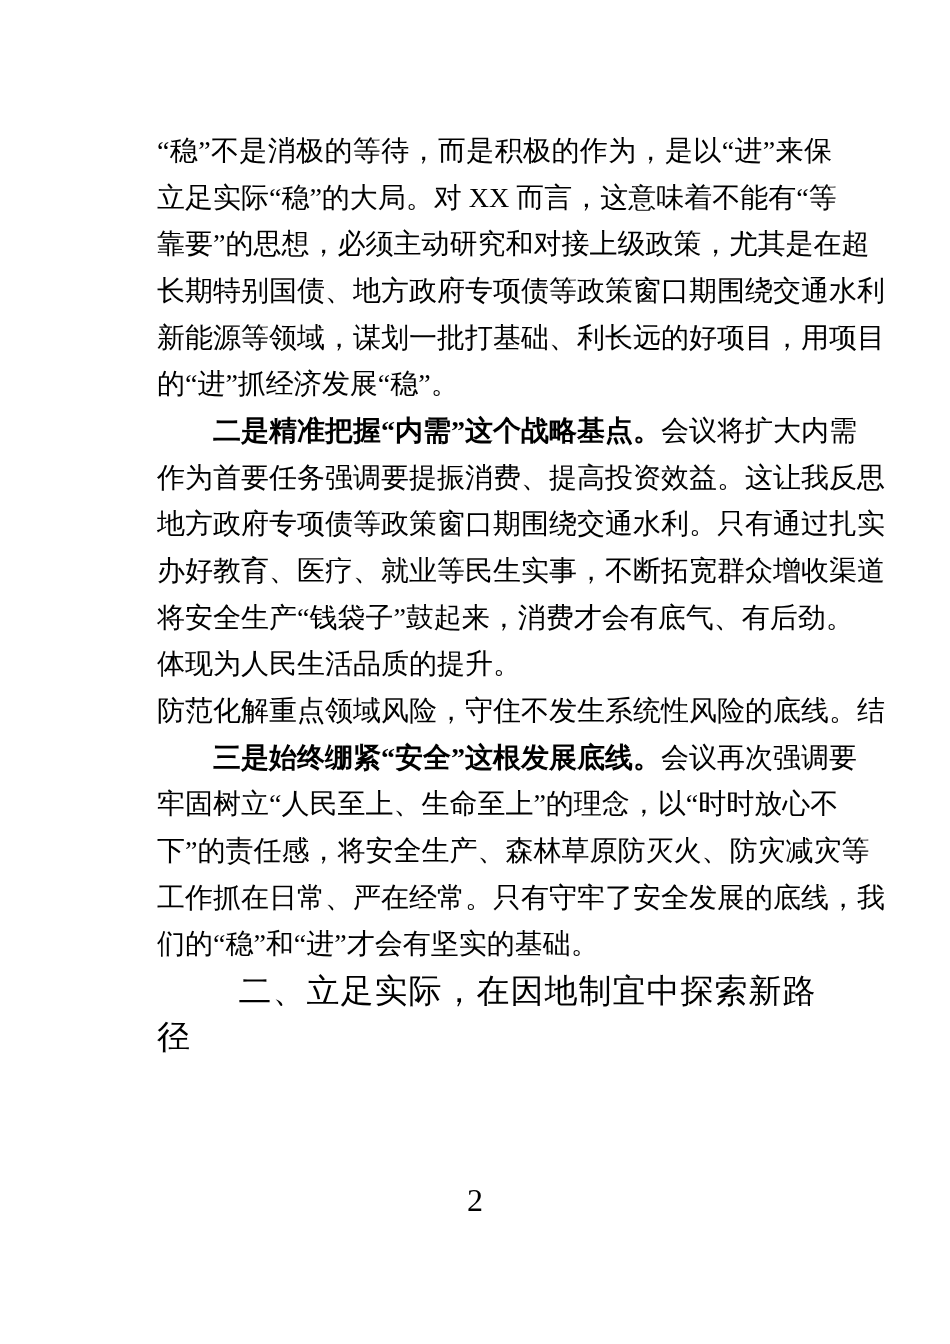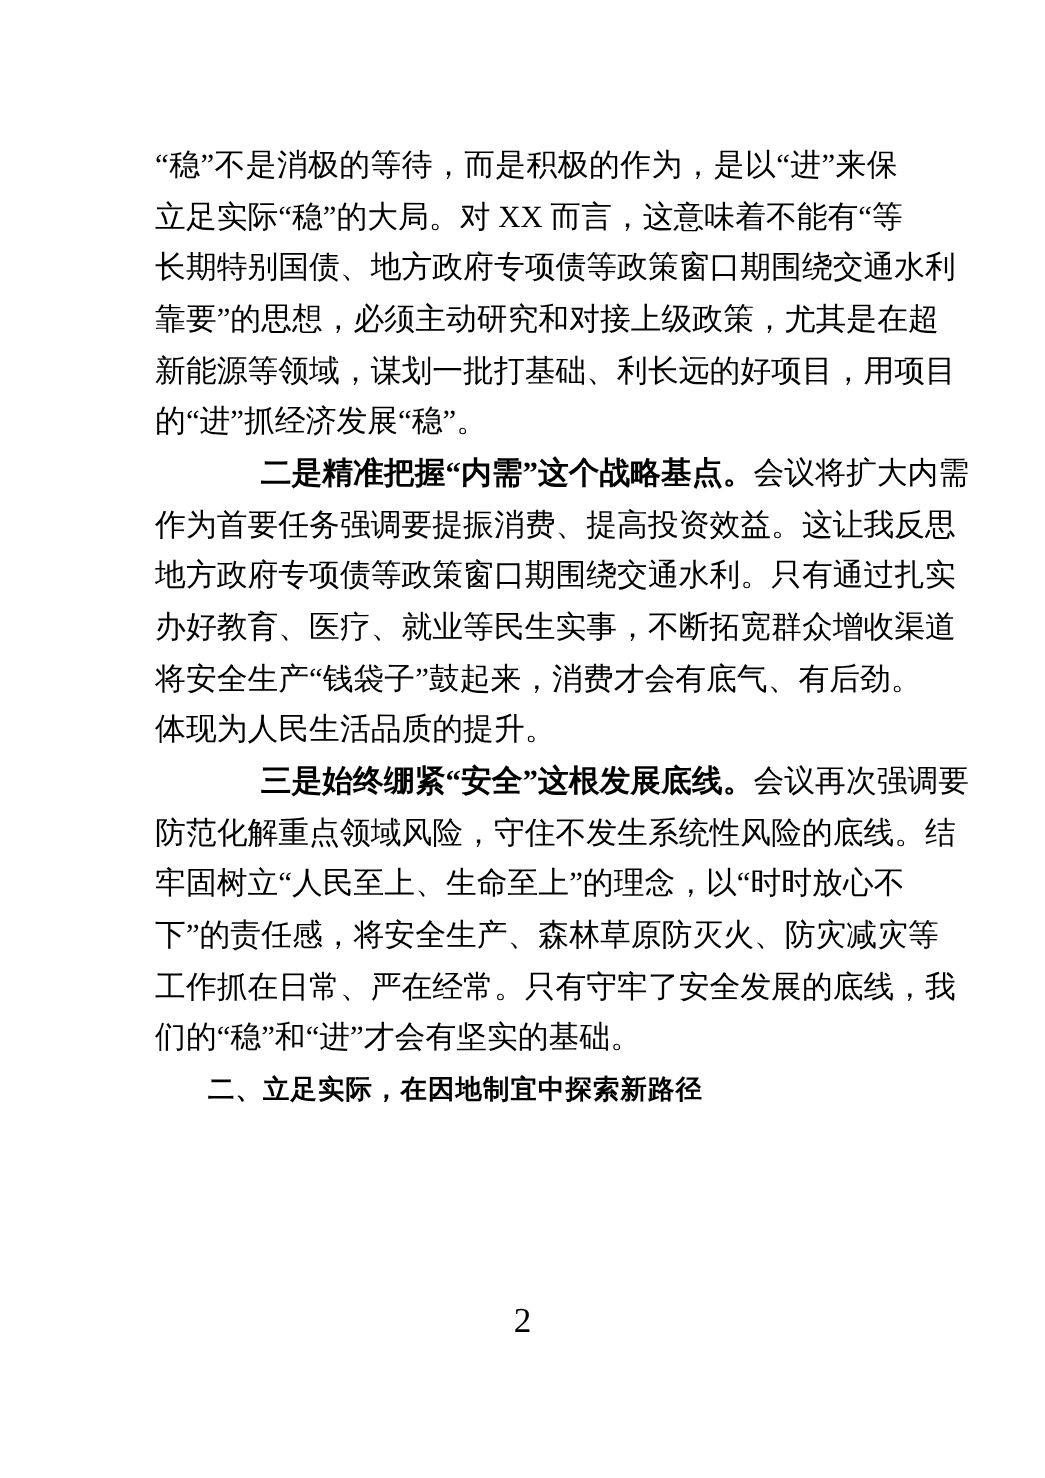--- a/index.html
+++ b/index.html
@@ -11,46 +11,45 @@
     position: relative;
     width: 950px;
     height: 1344px;
     background: #ffffff;
     overflow: hidden;
     font-family: "Liberation Serif", "DejaVu Serif", serif;
     color: #000000;
   }
   .content {
     position: absolute;
-    left: 141px;
+    left: 157px;
     top: 128px;
     width: 675px;
     font-size: 28px;
     line-height: 46.65px;
   }
   .line {
     text-align: justify;
     text-align-last: justify;
     text-justify: inter-character;
     white-space: nowrap;
   }
   .line.last {
     text-align-last: left;
   }
   .firstline {
     text-indent: 2em;
   }
   .lead {
     font-weight: 700;
-    margin-left: 40px;
   }
   .heading {
     font-family: "Liberation Sans", "DejaVu Sans", sans-serif;
-    font-weight: 700;
-    font-size: 24px;
+    font-weight: 400;
+    font-size: 33px;
     text-indent: 2em;
     text-align: center;
     text-align-last: left;
     letter-spacing: 1px;
   }
   .page-number {
     position: absolute;
     top: 1180px;
     left: 0;
     width: 950px;
@@ -61,38 +60,38 @@
 </style>
 </head>
 <body>
 
 <div class="page">
   <div class="content">
 
     <div>
       <div class="line">“稳”不是消极的等待，而是积极的作为，是以“进”来保</div>
       <div class="line">立足实际“稳”的大局。对 XX 而言，这意味着不能有“等</div>
+      <div class="line">靠要”的思想，必须主动研究和对接上级政策，尤其是在超</div>
       <div class="line">长期特别国债、地方政府专项债等政策窗口期围绕交通水利</div>
-      <div class="line">靠要”的思想，必须主动研究和对接上级政策，尤其是在超</div>
       <div class="line">新能源等领域，谋划一批打基础、利长远的好项目，用项目</div>
       <div class="line last">的“进”抓经济发展“稳”。</div>
     </div>
 
     <div>
       <div class="line firstline"><span class="lead">二是精准把握“内需”这个战略基点。</span><span>会议将扩大内需</span></div>
       <div class="line">作为首要任务强调要提振消费、提高投资效益。这让我反思</div>
       <div class="line">地方政府专项债等政策窗口期围绕交通水利。只有通过扎实</div>
       <div class="line">办好教育、医疗、就业等民生实事，不断拓宽群众增收渠道</div>
       <div class="line">将安全生产“钱袋子”鼓起来，消费才会有底气、有后劲。</div>
       <div class="line last">体现为人民生活品质的提升。</div>
     </div>
 
     <div>
+      <div class="line">防范化解重点领域风险，守住不发生系统性风险的底线。结</div>
       <div class="line firstline"><span class="lead">三是始终绷紧“安全”这根发展底线。</span><span>会议再次强调要</span></div>
-      <div class="line">防范化解重点领域风险，守住不发生系统性风险的底线。结</div>
       <div class="line">牢固树立“人民至上、生命至上”的理念，以“时时放心不</div>
       <div class="line">下”的责任感，将安全生产、森林草原防灭火、防灾减灾等</div>
       <div class="line">工作抓在日常、严在经常。只有守牢了安全发展的底线，我</div>
       <div class="line last">们的“稳”和“进”才会有坚实的基础。</div>
     </div>
 
     <div class="heading">二、立足实际，在因地制宜中探索新路径</div>
 
   </div>
 

